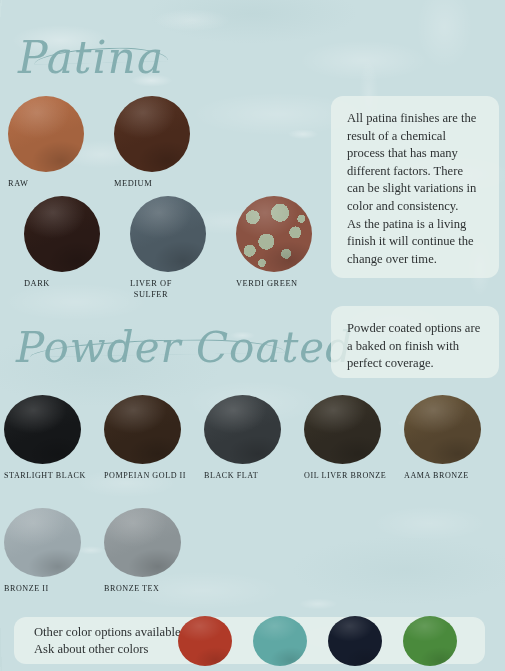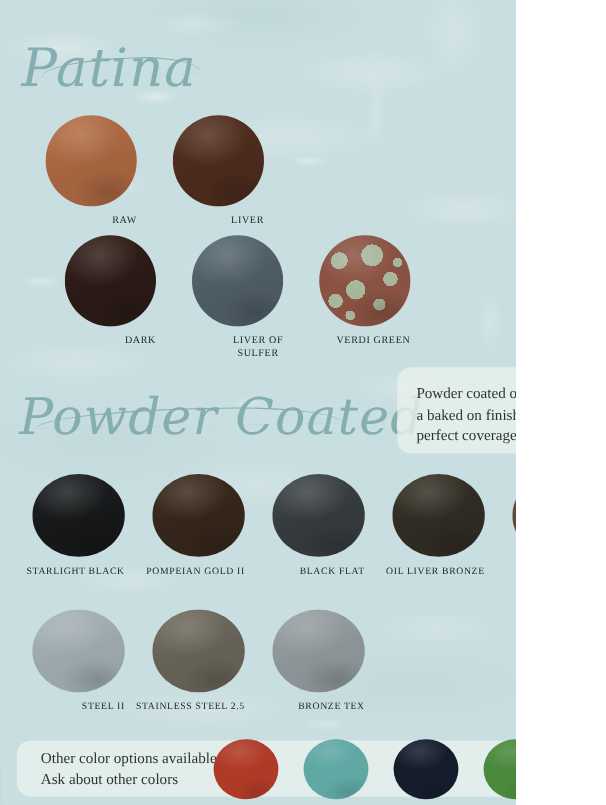--- a/index.html
+++ b/index.html
@@ -2,21 +2,21 @@
 <html><head>
 <meta charset="utf-8">
 <style>
   html, body {
     margin: 0;
     padding: 0;
     background: #ffffff;
   }
   #page {
     position: relative;
-    width: 430px;
+    width: 505px;
     height: 671px;
     overflow: hidden;
     background-color: #c9dee0;
     font-family: "Liberation Serif", serif;
   }
   
   .tex {
     position: absolute;
     inset: 0;
     pointer-events: none;
@@ -119,21 +119,21 @@
     display: grid;
   }
   #patina-row-1 { left: 8px; top: 96px;  width: 318px; grid-template-columns: repeat(3, 106px); }
   #patina-row-2 { left: 24px; top: 196px; width: 318px; grid-template-columns: repeat(3, 106px); }
   #powder-row-1 { left: 4px; top: 395px; width: 500px; grid-template-columns: repeat(5, 100px); }
   #powder-row-2 { left: 4px; top: 508px; width: 500px; grid-template-columns: repeat(5, 100px); }
 
   .swatch {
     display: flex;
     flex-direction: column;
-    align-items: flex-end;
+    align-items: flex-start;
   }
   .disc {
     border-radius: 50%;
     position: relative;
     overflow: hidden;
   }
   .grid.patina .disc  { width: 76px; height: 76px; }
   .grid.powder .disc  { width: 77px; height: 69px; }
 
   
@@ -215,29 +215,35 @@
 <div id="page">
 
   <div class="tex tex-a"></div>
   <div class="tex tex-b"></div>
   <div class="tex tex-c"></div>
   <div class="tex tex-d"></div>
 
   <div class="script" id="heading-patina">Patina</div>
   <div class="underswash" id="swash-patina"></div>
 
+  <div class="panel" id="panel-patina">
+    <div class="inner">
+      <p>All patina finishes are the result of a chemical process that has many different factors. There can be slight variations in color and consistency.</p>
+      <p>As the patina is a living finish it will continue the change over time.</p>
+    </div>
+  </div>
 
   <div class="grid patina" id="patina-row-1">
       <div class="swatch">
         <div class="disc" style="background: linear-gradient(160deg, rgb(184, 112, 73) 0%, rgb(164, 99, 63) 55%, rgb(164, 99, 63) 100%) rgb(164, 99, 63);"></div>
         <div class="label">RAW</div>
       </div>
       <div class="swatch">
         <div class="disc" style="background: linear-gradient(160deg, rgb(87, 51, 34) 0%, rgb(74, 42, 28) 55%, rgb(74, 42, 28) 100%) rgb(74, 42, 28);"></div>
-        <div class="label">LIVER</div>
+        <div class="label">MEDIUM</div>
       </div>
     </div>
   <div class="grid patina" id="patina-row-2">
       <div class="swatch">
         <div class="disc" style="background: linear-gradient(160deg, rgb(53, 32, 25) 0%, rgb(42, 26, 22) 55%, rgb(42, 26, 22) 100%) rgb(42, 26, 22);"></div>
         <div class="label">DARK</div>
       </div>
       <div class="swatch">
         <div class="disc" style="background: linear-gradient(160deg, rgb(90, 106, 116) 0%, rgb(76, 90, 99) 55%, rgb(76, 90, 99) 100%) rgb(76, 90, 99);"></div>
         <div class="label">LIVER OF
@@ -276,25 +282,21 @@
         <div class="label">OIL LIVER BRONZE</div>
       </div>
       <div class="swatch">
         <div class="disc" style="background: linear-gradient(160deg, rgb(106, 87, 57) 0%, rgb(85, 69, 47) 55%, rgb(85, 69, 47) 100%) rgb(85, 69, 47);"></div>
         <div class="label">AAMA BRONZE</div>
       </div>
     </div>
   <div class="grid powder" id="powder-row-2">
       <div class="swatch">
         <div class="disc" style="background: linear-gradient(160deg, rgb(170, 181, 185) 0%, rgb(154, 166, 171) 55%, rgb(154, 166, 171) 100%) rgb(154, 166, 171);"></div>
-        <div class="label">STEEL II</div>
-      </div>
-      <div class="swatch">
-        <div class="disc" style="background: linear-gradient(160deg, rgb(114, 109, 96) 0%, rgb(100, 96, 85) 55%, rgb(100, 96, 85) 100%) rgb(100, 96, 85);"></div>
-        <div class="label">STAINLESS STEEL 2.5</div>
+        <div class="label">BRONZE II</div>
       </div>
       <div class="swatch">
         <div class="disc" style="background: linear-gradient(160deg, rgb(155, 162, 165) 0%, rgb(139, 147, 150) 55%, rgb(139, 147, 150) 100%) rgb(139, 147, 150);"></div>
         <div class="label">BRONZE TEX</div>
       </div>
     </div>
 
   <div id="footer-panel"></div>
   <div id="footer-text">Other color options available
 Ask about other colors</div>

